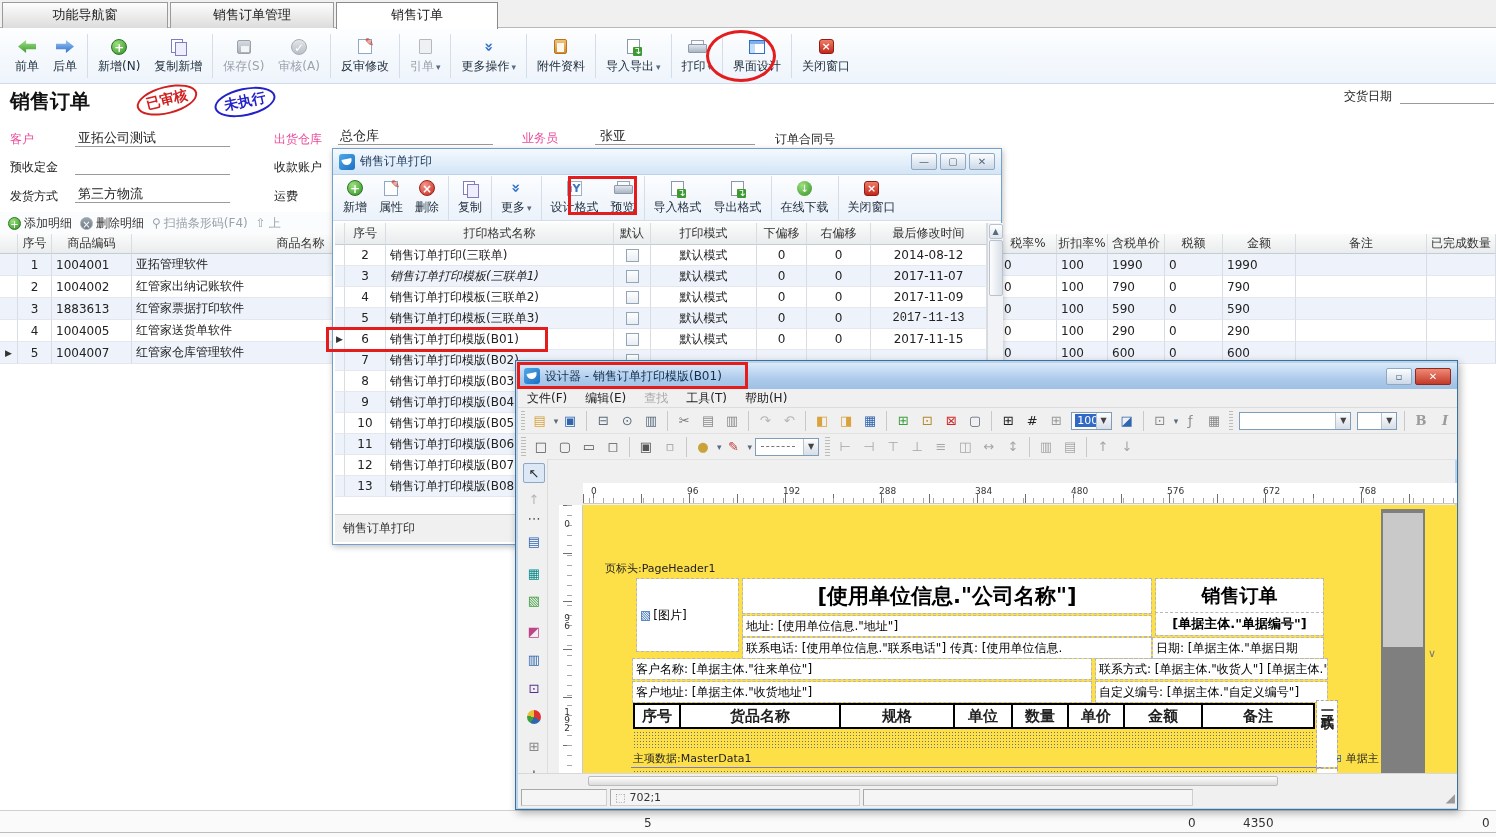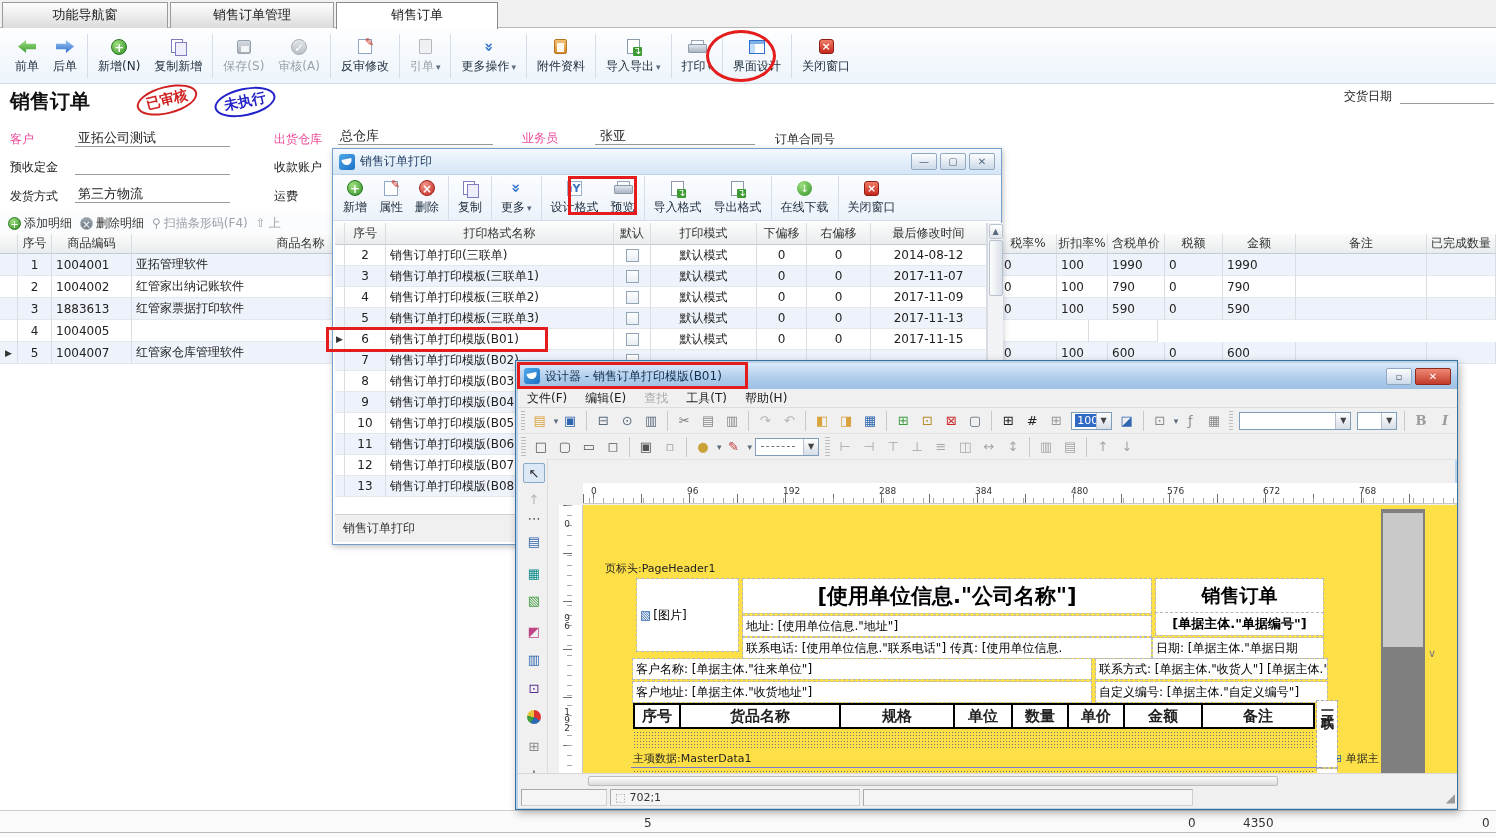--- a/index.html
+++ b/index.html
@@ -369,20 +369,21 @@
         <div class="td" style="width: 57px;">590</div>
         <div class="td" style="width: 58px;">0</div>
         <div class="td" style="width: 73px;">590</div>
         <div class="td" style="width: 131px;"></div>
         <div class="td" style="width: 69px;"></div>
       </div>
       <div class="tr">
         <div class="td selcol" style="width: 18px;"></div>
         <div class="td" style="width: 34px; justify-content: center;">4</div>
         <div class="td" style="width: 80px;">1004005</div>
+        <div class="td" style="width: 338px;">红管家送货单软件</div>
         <div class="td" style="width: 530px;"></div>
         <div class="td" style="width: 57px;">0</div>
         <div class="td" style="width: 51px;">100</div>
         <div class="td" style="width: 57px;">290</div>
         <div class="td" style="width: 58px;">0</div>
         <div class="td" style="width: 73px;">290</div>
         <div class="td" style="width: 131px;"></div>
         <div class="td" style="width: 69px;"></div>
       </div>
       <div class="tr alt">
@@ -514,21 +515,21 @@
           <span class="cbx"></span>
         </div>
         <div class="td" style="width: 106px; justify-content: center;">默认模式</div>
         <div class="td" style="width: 50px; justify-content: center;">0</div>
         <div class="td" style="width: 64px; justify-content: center;">0</div>
         <div class="td" style="width: 116px; justify-content: center;">2014-08-12</div>
       </div>
       <div class="tr alt">
         <div class="td selcol" style="width: 10px;"></div>
         <div class="td" style="width: 41px; justify-content: center;">3</div>
-        <div class="td" style="width: 228px;">销售订单打印模板(三联单1)</div>
+        <div class="td" style="width: 228px; font-style: italic;">销售订单打印模板(三联单1)</div>
         <div class="td" style="width: 37px;">
           <span class="cbx"></span>
         </div>
         <div class="td" style="width: 106px; justify-content: center;">默认模式</div>
         <div class="td" style="width: 50px; justify-content: center;">0</div>
         <div class="td" style="width: 64px; justify-content: center;">0</div>
         <div class="td" style="width: 116px; justify-content: center;">2017-11-07</div>
       </div>
       <div class="tr">
         <div class="td selcol" style="width: 10px;"></div>
@@ -545,21 +546,21 @@
       <div class="tr alt">
         <div class="td selcol" style="width: 10px;"></div>
         <div class="td" style="width: 41px; justify-content: center;">5</div>
         <div class="td" style="width: 228px;">销售订单打印模板(三联单3)</div>
         <div class="td" style="width: 37px;">
           <span class="cbx"></span>
         </div>
         <div class="td" style="width: 106px; justify-content: center;">默认模式</div>
         <div class="td" style="width: 50px; justify-content: center;">0</div>
         <div class="td" style="width: 64px; justify-content: center;">0</div>
-        <div class="td" style="width: 116px; justify-content: center;">2017-11-13</div>
+        <div class="td" style="width: 116px; justify-content: center; font-family: Liberation Mono, monospace;">2017-11-13</div>
       </div>
       <div class="tr">
         <div class="td selcol" style="width: 10px;">▶</div>
         <div class="td" style="width: 41px; justify-content: center;">6</div>
         <div class="td" style="width: 228px;">销售订单打印模版(B01)</div>
         <div class="td" style="width: 37px;">
           <span class="cbx"></span>
         </div>
         <div class="td" style="width: 106px; justify-content: center;">默认模式</div>
         <div class="td" style="width: 50px; justify-content: center;">0</div>

